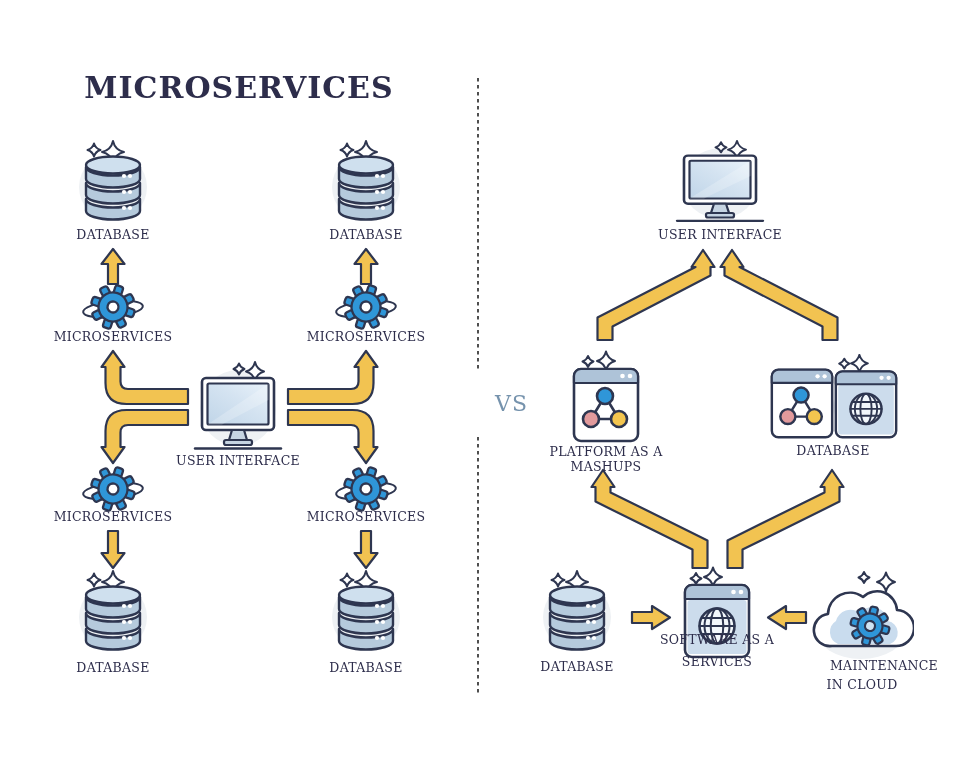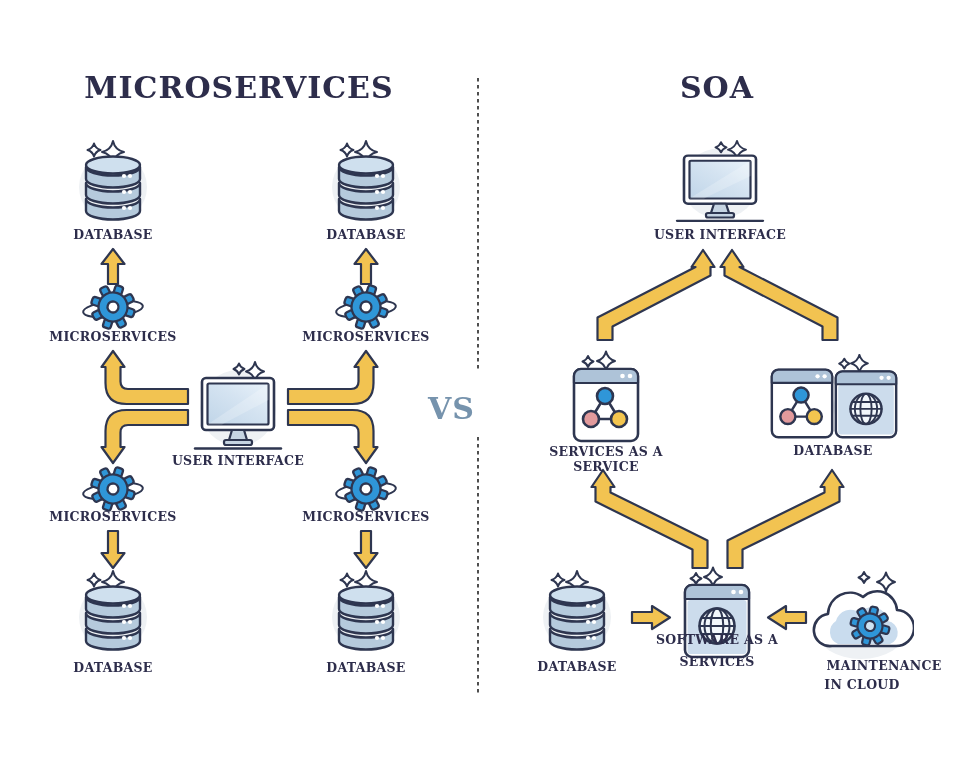--- a/index.html
+++ b/index.html
@@ -8,23 +8,23 @@
     --titlebar:#aec3d8; --panel-blue:#ccdcec; --node-pink:#e29a9c;
     --node-yellow:#f3c54f; --shadow:#eef1f4; --stand:#c6d4e2;
     --inner-cloud:#c9dcee; --globe-fill:#f2f7fb;
   }
   html,body{margin:0;padding:0;background:#fff;}
   #canvas{position:relative;width:959px;height:767px;background:#ffffff;overflow:hidden;
           font-family:"DejaVu Serif","Liberation Serif",serif;}
   .abs{position:absolute;}
   .title{position:absolute;width:320px;text-align:center;font-weight:700;font-size:30px;
          letter-spacing:1px;color:var(--text);}
-  .vs{position:absolute;width:100px;text-align:left;font-weight:700;font-size:30px;
+  .vs{position:absolute;width:100px;text-align:right;font-weight:400;font-size:22px;
       letter-spacing:1px;color:var(--vs);}
-  .lbl{position:absolute;width:180px;text-align:center;font-weight:700;font-size:12.5px;
+  .lbl{position:absolute;width:180px;text-align:center;font-weight:400;font-size:12.5px;
        letter-spacing:.3px;color:var(--text);line-height:15px;}
   svg{display:block;}
   .arrow{fill:var(--arrow-fill);stroke:var(--ink);stroke-width:2.2;stroke-linejoin:round;}
   .spark{fill:#ffffff;stroke:var(--ink);stroke-width:2;stroke-linejoin:round;}
   .dash{stroke:#3c3c3c;stroke-width:1.8;stroke-dasharray:3.5 3.5;}
   .o{stroke:var(--ink);stroke-linejoin:round;stroke-linecap:round;}
 </style>
 </head>
 <body>
 
@@ -55,21 +55,20 @@
     <path class="arrow" d="M837.5,340 L837.5,317.5 L739.5,267 L743.5,267 L732,250 L720.5,267 L724.5,267 L724.5,275.6 L822.5,326.6 L822.5,340 Z"></path>
 
     <path class="arrow" d="M707.5,568 L707.5,540.4 L610.5,492.4 L610.5,487 L614.5,487 L603,470 L591.5,487 L595.5,487 L595.5,501.6 L692.5,549.6 L692.5,568 Z"></path>
     <path class="arrow" d="M727.5,568 L727.5,540.4 L824.5,492.4 L824.5,487 L820.5,487 L832,470 L843.5,487 L839.5,487 L839.5,501.6 L742.5,549.6 L742.5,568 Z"></path>
 
     <path class="arrow" d="M632,612 L652,612 L652,606 L670,617.5 L652,629 L652,623 L632,623 Z"></path>
     <path class="arrow" d="M806,612 L786,612 L786,606 L768,617.5 L786,629 L786,623 L806,623 Z"></path>
   </svg>
 
   <div class="title" style="left:79px;top:70px">MICROSERVICES</div>
-  <div class="title" style="left:557px;top:70px">SOA</div>
   <div class="vs" style="left:428px;top:391px">VS</div>
 
   <svg class="abs" style="left:68px;top:137px" width="90" height="88" viewBox="0 0 90 88">
     <circle cx="45" cy="50" r="34" fill="var(--shadow)"></circle>
     <path class="spark" d="M26,6.5 Q27.5,11.5 32.5,13 Q27.5,14.5 26,19.5 Q24.5,14.5 19.5,13 Q24.5,11.5 26,6.5 Z"></path>
     <path class="spark" d="M45,4 Q47,13 56,15 Q47,17 45,26 Q43,17 34,15 Q43,13 45,4 Z"></path>
     <g>
       <path d="M18,62 A27,8.5 0 0 0 72,62 L72,74 A27,8.5 0 0 1 18,74 Z" fill="var(--cyl-body)" class="o" stroke-width="2.4"></path>
       <path d="M18,46 A27,8.5 0 0 0 72,46 L72,58 A27,8.5 0 0 1 18,58 Z" fill="var(--cyl-body)" class="o" stroke-width="2.4"></path>
       <path d="M18,30 A27,8.5 0 0 0 72,30 L72,42 A27,8.5 0 0 1 18,42 Z" fill="var(--cyl-body)" class="o" stroke-width="2.4"></path>
@@ -336,21 +335,21 @@
   <div class="lbl" style="left:276px;top:227px">DATABASE</div>
   <div class="lbl" style="left:23px;top:329px">MICROSERVICES</div>
   <div class="lbl" style="left:276px;top:329px">MICROSERVICES</div>
   <div class="lbl" style="left:148px;top:453px">USER INTERFACE</div>
   <div class="lbl" style="left:23px;top:509px">MICROSERVICES</div>
   <div class="lbl" style="left:276px;top:509px">MICROSERVICES</div>
   <div class="lbl" style="left:23px;top:660px">DATABASE</div>
   <div class="lbl" style="left:276px;top:660px">DATABASE</div>
 
   <div class="lbl" style="left:630px;top:227px">USER INTERFACE</div>
-  <div class="lbl" style="left:516px;top:444px">SERVICES AS A SERVICE</div>
+  <div class="lbl" style="left:516px;top:444px">PLATFORM AS A MASHUPS</div>
   <div class="lbl" style="left:743px;top:443px">DATABASE</div>
   <div class="lbl" style="left:487px;top:659px">DATABASE</div>
   <div class="lbl" style="left:627px;top:632px">SOFTWARE AS A</div>
   <div class="lbl" style="left:627px;top:654px">SERVICES</div>
   <div class="lbl" style="left:794px;top:658px">MAINTENANCE</div>
   <div class="lbl" style="left:772px;top:677px">IN CLOUD</div>
 
 </div>
 
 </body></html>

